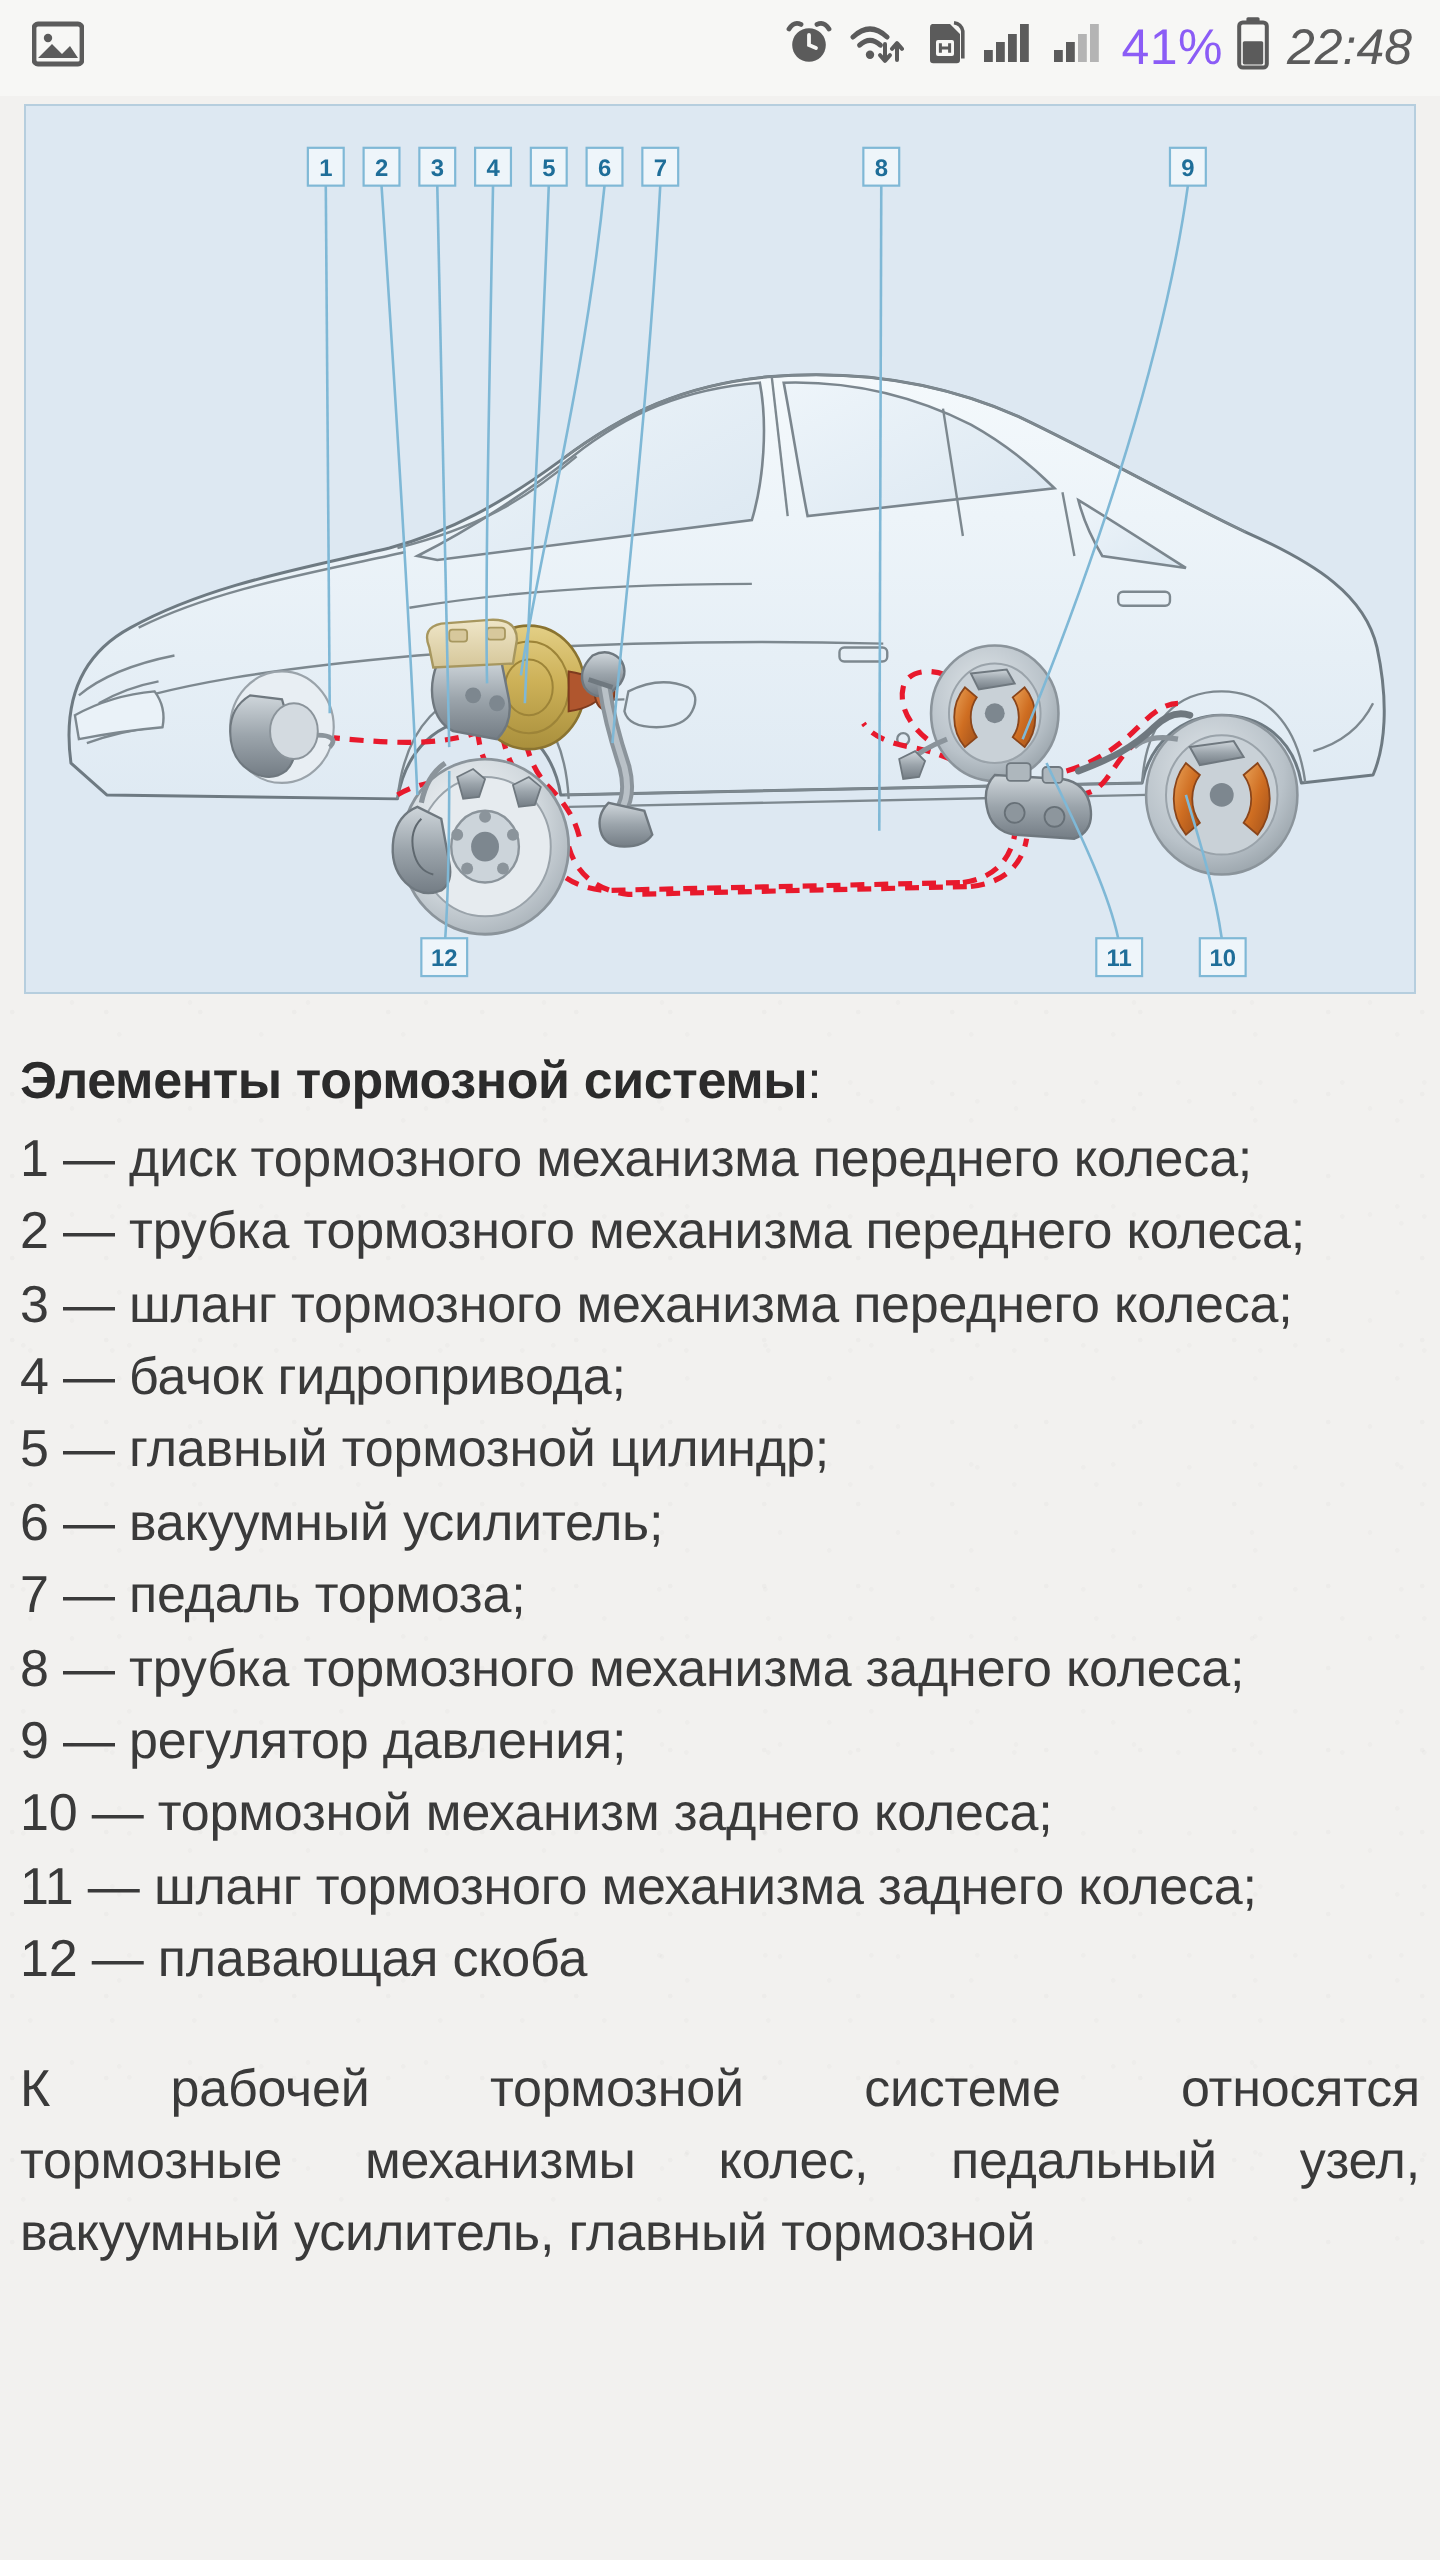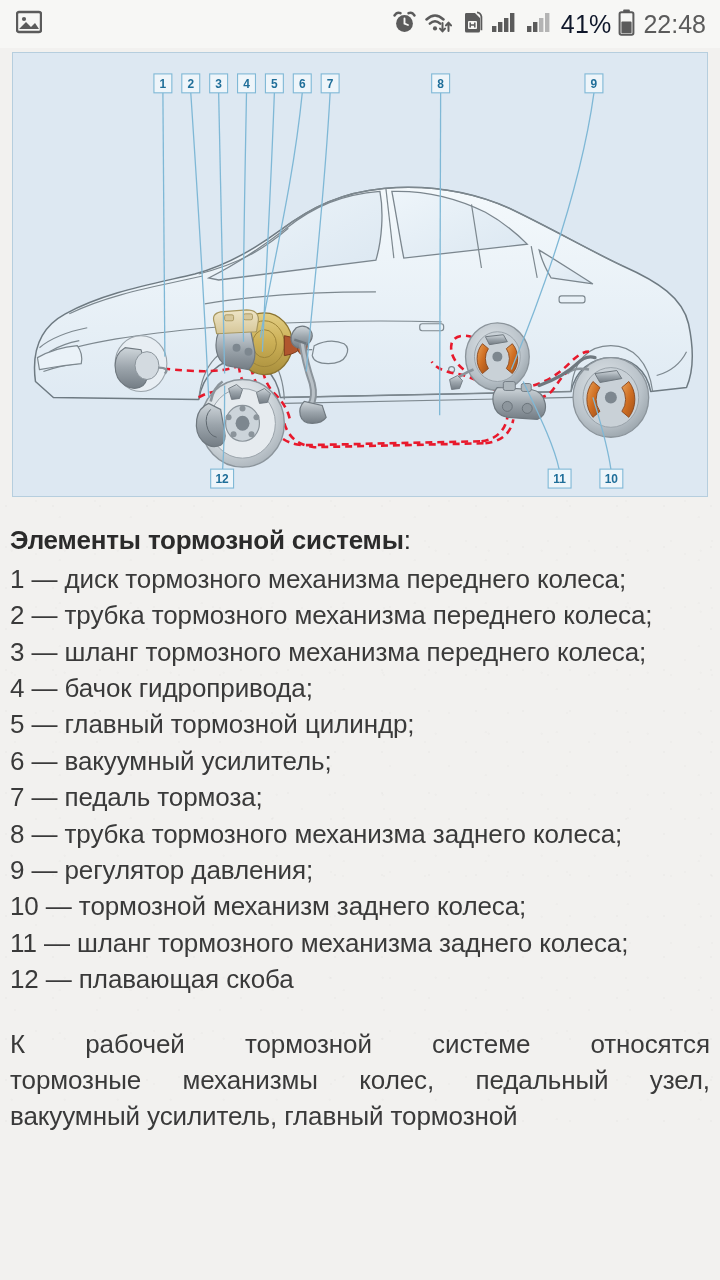--- a/index.html
+++ b/index.html
@@ -17,25 +17,25 @@
     width:720px; height:48px;
     background:#f7f7f5;
     display:flex; align-items:center;
     padding:0 14px 0 16px;
     position:relative;
   }
   .sb-left { display:flex; align-items:center; gap:10px; }
   .sb-right { margin-left:auto; display:flex; align-items:center; gap:7px; }
   .sb-icon { display:block; }
   .sb-text {
-    font-size:25px; color:#0f172a; letter-spacing:0.2px;
+    font-size:25px; color:#8b5cf6; letter-spacing:0.2px;
     font-family:"Liberation Sans", sans-serif;
     line-height:1;
   }
-  .sb-clock { font-size:25px; color:#5b5b5b; line-height:1; margin-left:1px; }
+  .sb-clock { font-size:25px; color:#5b5b5b; line-height:1; margin-left:1px;font-style:italic; }
 
   
   .diagram-wrap {
     position:relative;
     margin:4px 12px 0 12px;
     width:696px; height:445px;
     background:#dde8f2;
     border:1px solid #b6cede;
     overflow:hidden;
   }

